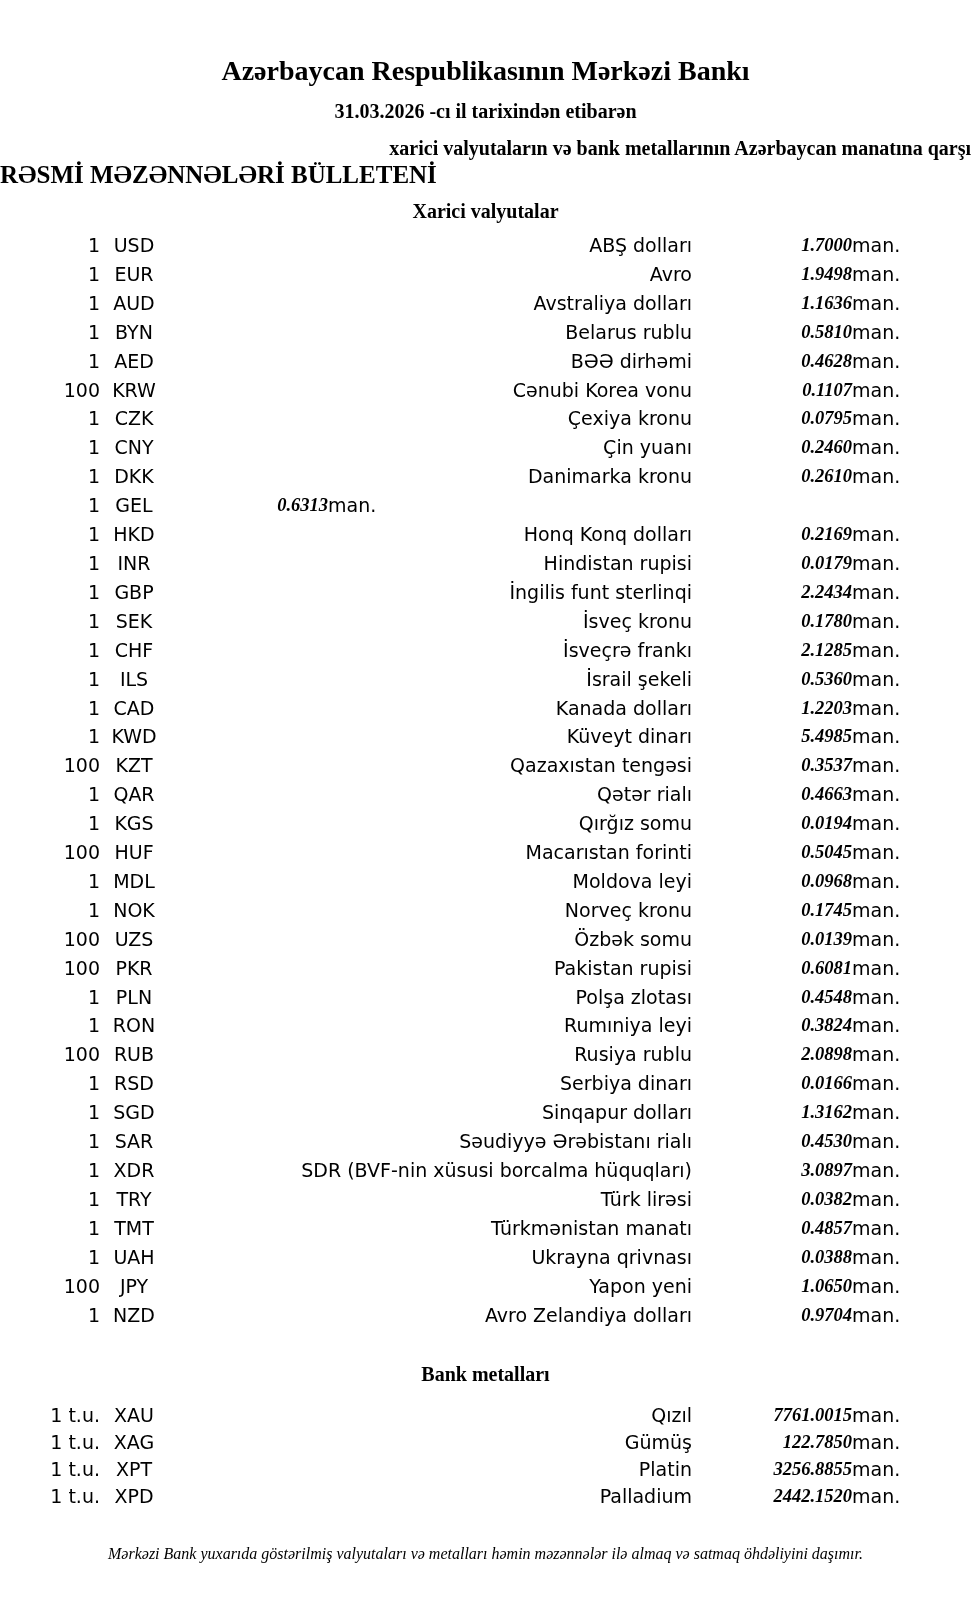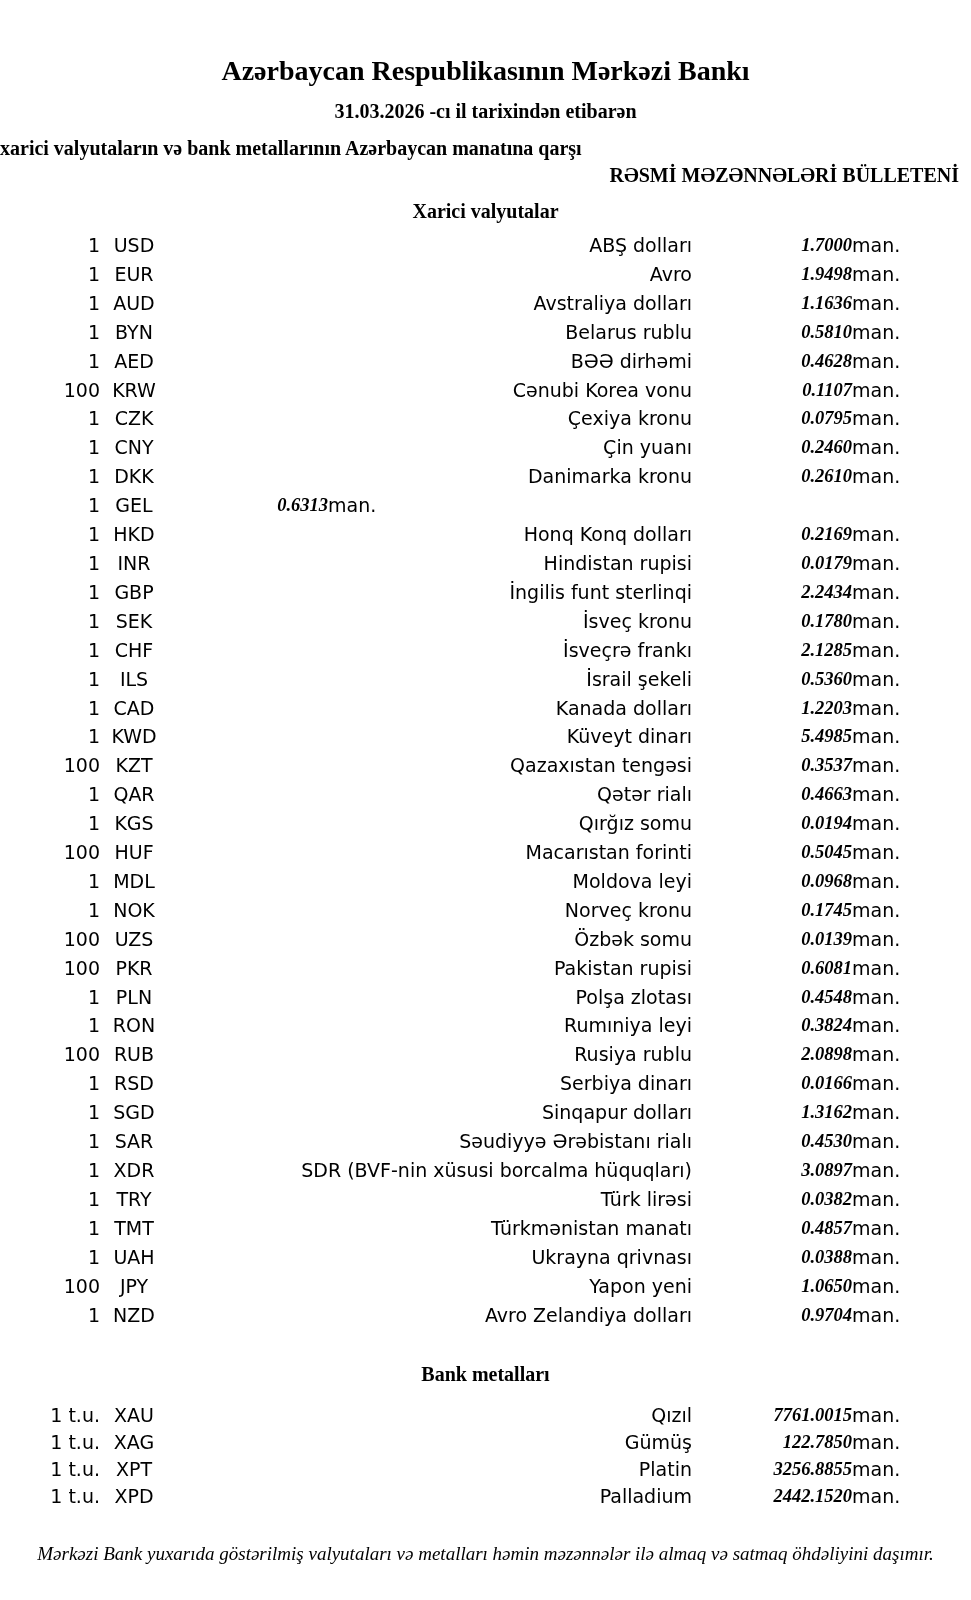--- a/index.html
+++ b/index.html
@@ -27,29 +27,29 @@
     font-size: 20px;
     font-weight: bold;
     text-align: center;
     line-height: 24px;
     margin: 11px 0 0 0;
   }
   .subtitle {
     font-family: "Liberation Serif", serif;
     font-size: 20px;
     font-weight: bold;
-    text-align: left;
+    text-align: right;
     line-height: 24px;
     margin: 13px 0 0 0;
   }
   .bulletin-title {
     font-family: "Liberation Serif", serif;
-    font-size: 20px;
-    font-weight: bold;
-    text-align: right;
+    font-size: 25px;
+    font-weight: bold;
+    text-align: left;
     line-height: 24px;
     margin: 3px 12px 0 0;
   }
   .section-title {
     font-family: "Liberation Serif", serif;
     font-size: 20px;
     font-weight: bold;
     text-align: center;
     line-height: 24px;
   }
@@ -99,21 +99,21 @@
   .cell-unit {
     width: 51px;
     flex: 0 0 auto;
     margin-left: 0;
     text-align: left;
   }
 
   .footer-note {
     font-family: "Liberation Serif", serif;
     font-style: italic;
-    font-size: 19px;
+    font-size: 16px;
     text-align: center;
     line-height: 24px;
     margin: 32px 0 0 0;
   }
 </style>
 </head>
 <body>
 
 <div class="doc-title">Azərbaycan Respublikasının Mərkəzi Bankı</div>
 

